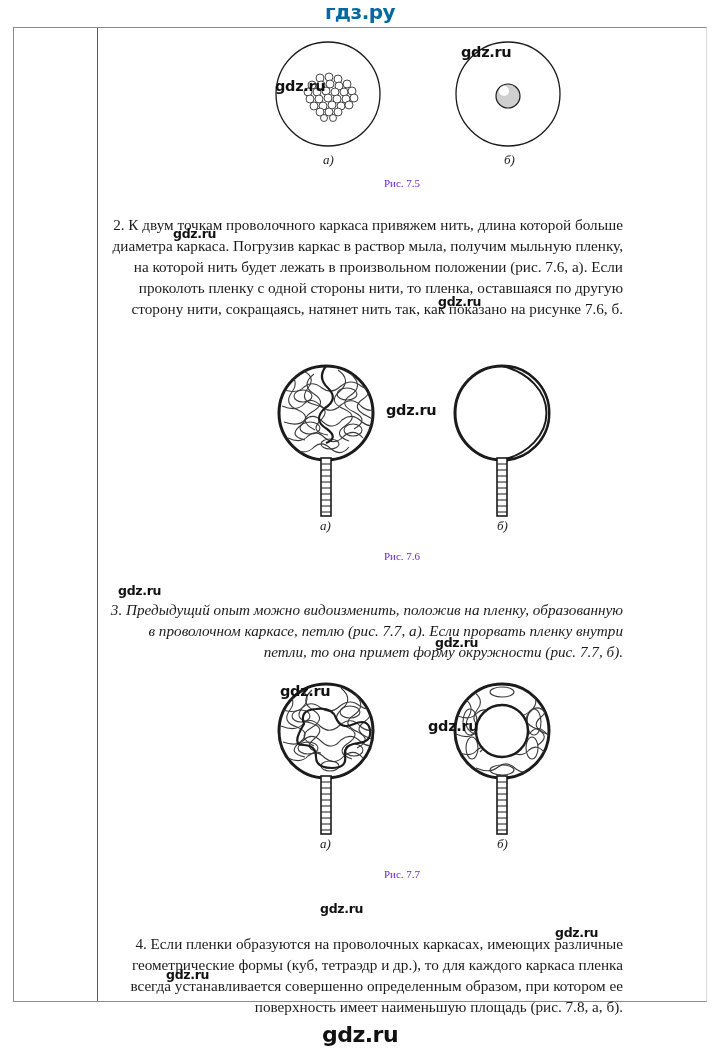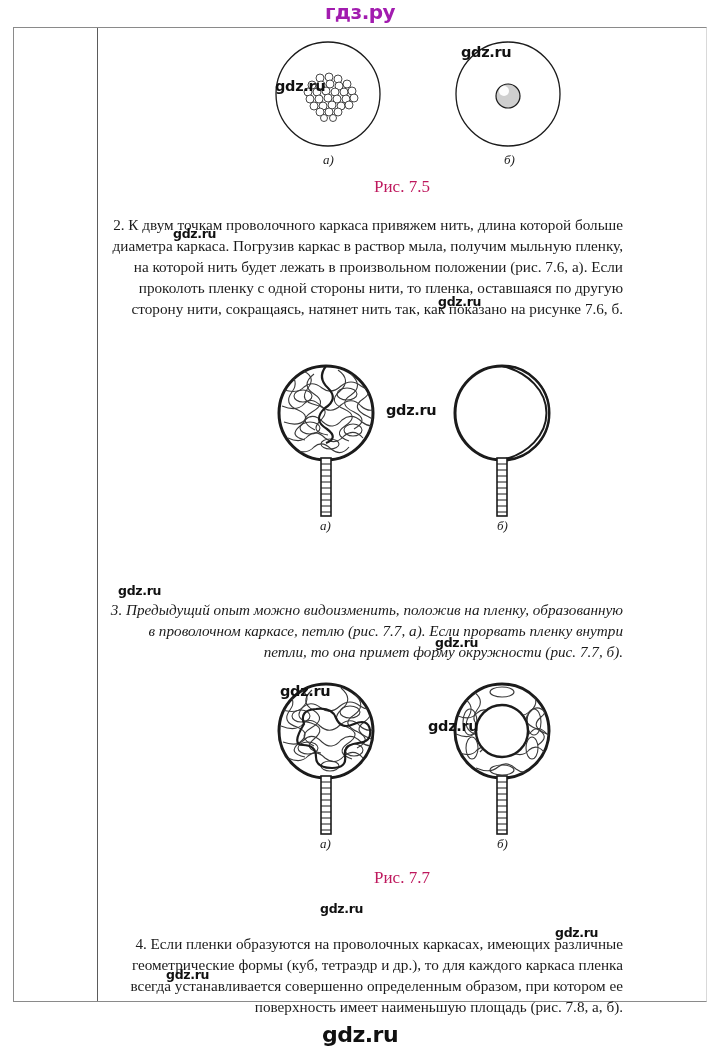--- a/index.html
+++ b/index.html
@@ -25,21 +25,21 @@
     height: 24px;
     display: flex;
     align-items: center;
     justify-content: center;
   }
   .brand-header .brand-text {
     font-family: "DejaVu Sans", sans-serif;
     font-weight: bold;
     font-size: 20px;
     letter-spacing: -0.5px;
-    color: #a21caf;
+    color: #0369a1;
   }
   .brand-footer {
     position: absolute;
     left: 0;
     top: 1018px;
     width: 720px;
     height: 32px;
     display: flex;
     align-items: center;
     justify-content: center;
@@ -91,22 +91,22 @@
     font-size: 15.2px;
     line-height: 21px;
     text-align: right;
     color: #1b1b1b;
   }
 
   .fig-caption {
     position: absolute;
     width: 100%;
     text-align: center;
-    font-size: 17px;
-    color: #be185d;
+    font-size: 11px;
+    color: #6d28d9;
   }
 
   .fig-block {
     position: absolute;
     left: 0;
     width: 100%;
   }
   .fig-labels {
     position: absolute;
     width: 100%;
@@ -267,20 +267,21 @@
               <line x1="399" y1="136" x2="409" y2="136"></line>
             <line x1="399" y1="142" x2="409" y2="142"></line>
               <line x1="399" y1="148" x2="409" y2="148"></line>
             <line x1="399" y1="154" x2="409" y2="154"></line>
           </g>
         </svg>
         <div class="fig-labels" style="top:160px;height:18px;">
           <span style="left:222px;">а)</span>
           <span style="left:399px;">б)</span>
         </div>
+        <div class="fig-caption" style="top:192px;">Рис. 7.6</div>
       </div>
 
       <div class="para" style="top:571px;font-style:italic;">3. Предыдущий опыт можно видоизменить, положив на пленку, образованную в проволочном каркасе, петлю (рис. 7.7, а). Если прорвать пленку внутри петли, то она примет форму окружности (рис. 7.7, б).</div>
 
       <div class="fig-block" style="top:648px;height:200px;">
         <svg width="610" height="165" viewBox="0 0 610 165">
           <defs>
             <clipPath id="clipA77">
                 <circle cx="228" cy="55" r="47"></circle>
               </clipPath>

